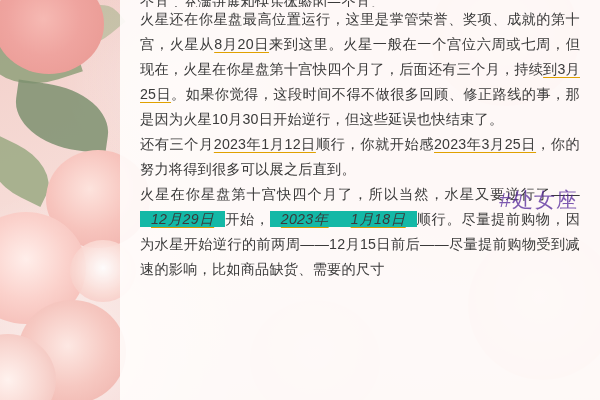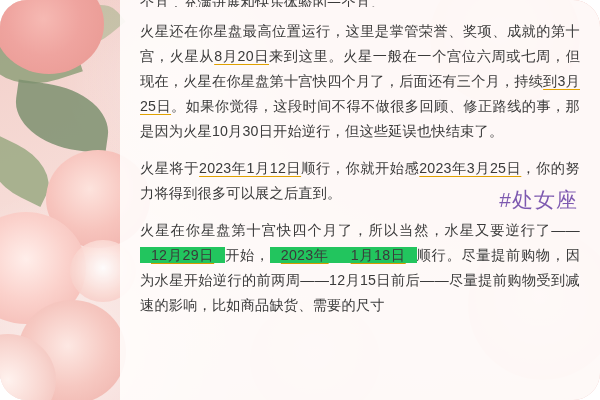--- a/index.html
+++ b/index.html
@@ -11,21 +11,20 @@
     height: 400px;
     overflow: hidden;
     font-family: "Liberation Sans", sans-serif;
   }
   #page {
     position: relative;
     width: 600px;
     height: 400px;
     overflow: hidden;
     background: #f6dcd8;
-    border-radius: 27px;
   }
 
   
   .bg {
     position: absolute;
     inset: 0;
     background:
       radial-gradient(circle at 12% 88%, rgba(255,255,255,0.55) 0%, rgba(255,255,255,0) 26%),
       radial-gradient(circle at 30% 20%, rgba(255,255,255,0.35) 0%, rgba(255,255,255,0) 22%),
       radial-gradient(ellipse at 90% 12%, #f3cfcb 0%, #f0c8c6 30%, rgba(240,200,198,0) 60%),
@@ -63,35 +62,36 @@
     font-size: 14.2px;
     line-height: 25px;
     letter-spacing: 0.2px;
     text-align: justify;
   }
   .para {
     margin: 0;
     padding: 0;
   }
   .para + .para {
-    margin-top: 12px;
+    margin-top: 0;
   }
   .u {
     text-decoration: underline;
     text-decoration-color: #e0a100;
     text-underline-offset: 3px;
     text-decoration-thickness: 1.4px;
   }
   .hl {
-    background: #22c55e;
+    background: #14b8a6;
     text-decoration: underline;
     text-decoration-color: #d79a00;
     text-underline-offset: 3px;
     text-decoration-thickness: 1.4px;
     padding: 0 11px;
+    font-style: italic;
   }
   .firstline {
     
     display: block;
     height: 16px;
     overflow: hidden;
     line-height: 25px;
     margin-top: -9px;
   }
 
@@ -133,21 +133,21 @@
   <div class="card">
     <div class="card-inner">
 
       <p class="para firstline">个月，充满进展和快乐体验的一个月。</p>
 
       <p class="para">
         <span>火星还在你星盘最高位置运行，这里是掌管荣</span><span>誉、奖项、成就的第十宫，火星从</span><span class="u">8月20日</span><span>来</span><span>到这里。火星一般在一个宫位六周或七周，但</span><span>现在，火星在你星盘第十宫快四个月了，后面</span><span>还有三个月，持续</span><span class="u">到3月25日</span><span>。如果你觉得，</span><span>这段时间不得不做很多回顾、修正路线的事，</span><span>那是因为火星10月30日开始逆行，但这些延误</span><span>也快结束了。</span>
       </p>
 
       <p class="para">
-        <span>火星将于</span><span class="u">2023年1月12日</span><span>顺行，你就开始感</span><span class="u">2023年3月25日</span><span>，你的努力将得到很多可以展</span><span>之后直到。</span>
+        <span>还有三个月</span><span class="u">2023年1月12日</span><span>顺行，你就开始感</span><span class="u">2023年3月25日</span><span>，你的努力将得到很多可以展</span><span>之后直到。</span>
       </p>
 
       <p class="para">
         <span>火星在你星盘第十宫快四个月了，所以当</span><span>然，水星又要逆行了——</span><span class="hl">12月29日</span><span>开始，</span><span class="hl">2023年</span><span class="hl">1月18日</span><span>顺行。尽量提前购物，因为水星开始</span><span>逆行的前两周——12月15日前后——尽量提前购物</span><span>受到减速的影响，比如商品缺货、需要的尺寸</span>
       </p>
 
     </div>
 
     <div class="hashtag">#处女座</div>
   </div>

